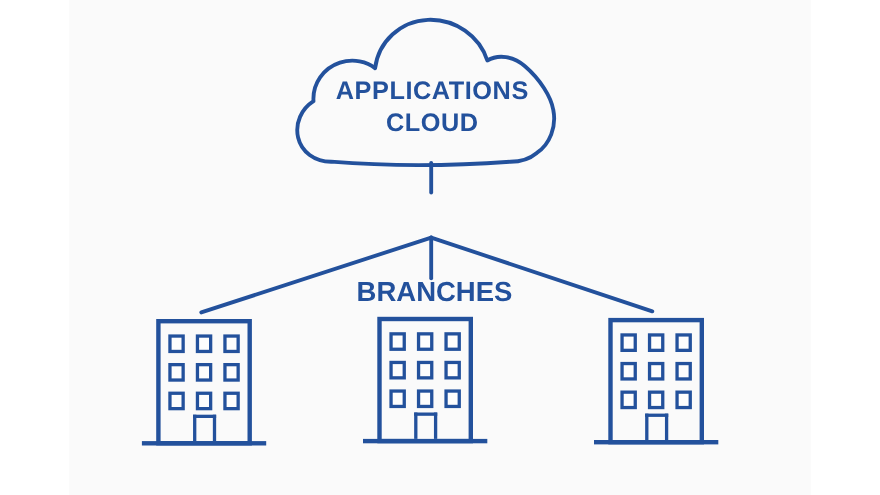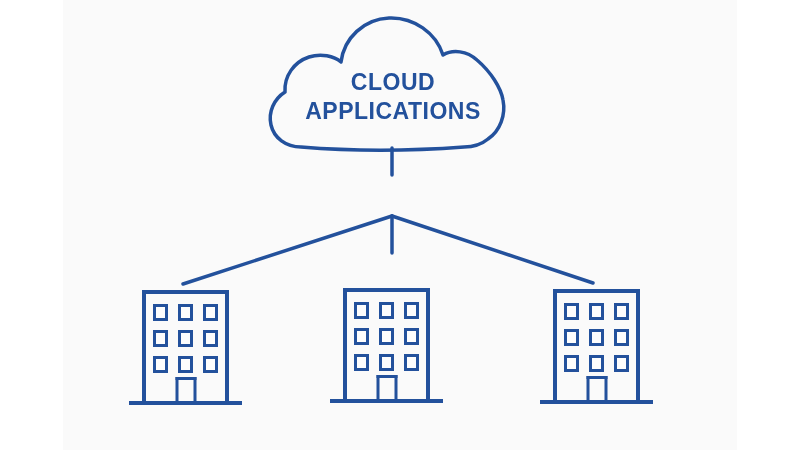--- a/index.html
+++ b/index.html
@@ -118,25 +118,26 @@
          C 410 151 350 151 301 147 Z" fill="#fafafa"></path>
 
     <line class="stroke" x1="392" y1="148" x2="392" y2="175"></line>
 
     <line class="stroke" x1="392" y1="216" x2="183" y2="284"></line>
     <line class="stroke" x1="392" y1="216" x2="392" y2="253"></line>
     <line class="stroke" x1="392" y1="216" x2="593" y2="283"></line>
   </svg>
 
   <div class="label cloud-label">
+    <div>APPLICATIONS</div>
     <div>CLOUD</div>
-    <div>APPLICATIONS</div>
   </div>
 
 
+  <div class="label branches-label">BRANCHES</div>
 
   <div class="building b1">
     <div class="windows">
         <div class="window"></div>
         <div class="window"></div>
         <div class="window"></div>
         <div class="window"></div>
         <div class="window"></div>
         <div class="window"></div>
         <div class="window"></div>

